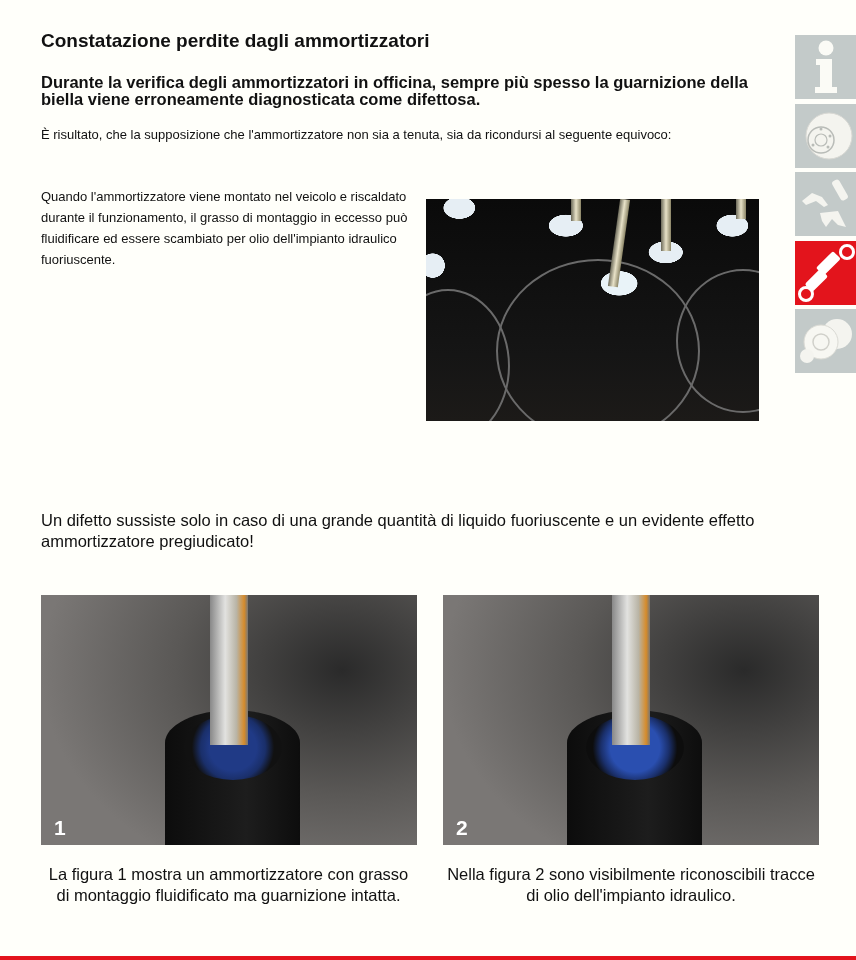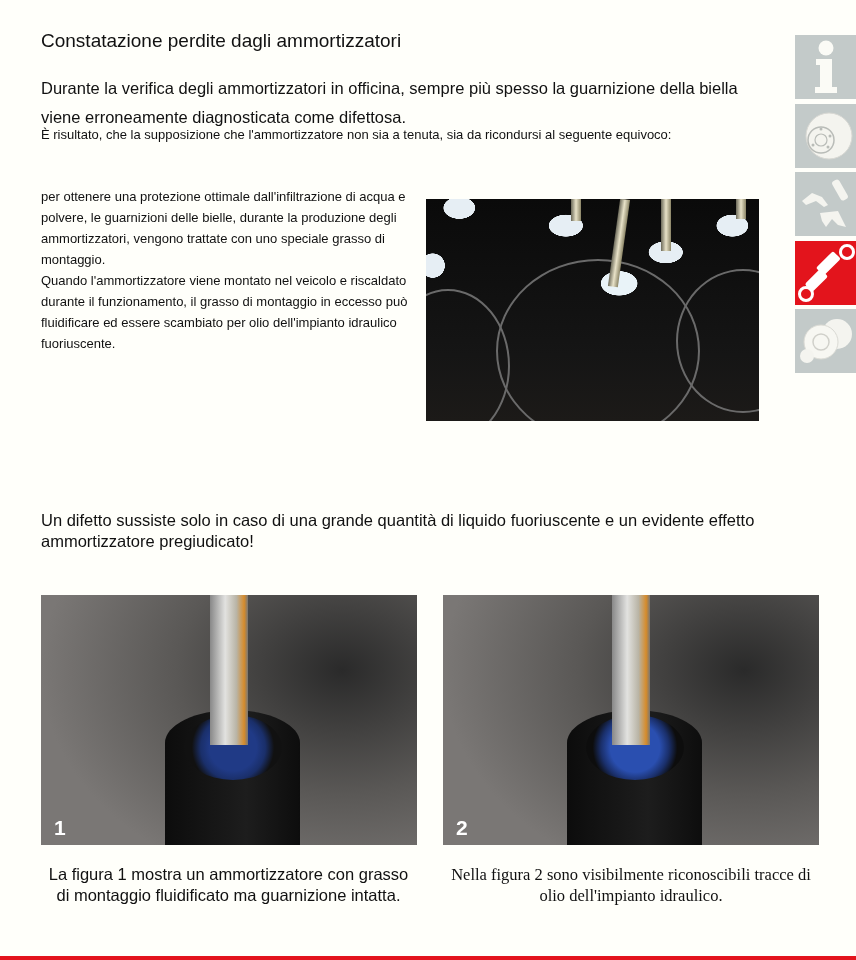--- a/index.html
+++ b/index.html
@@ -4,25 +4,25 @@
 <style>
   html, body { margin:0; padding:0; }
   body {
     width:856px; height:960px; position:relative; overflow:hidden;
     background:#fffffa;
     font-family:"Liberation Sans", sans-serif;
     color:#111;
   }
   h1 {
     position:absolute; left:41px; top:30px; margin:0;
-    font-size:19px; font-weight:normal; color:#111; letter-spacing:0;
+    font-size:19px; font-weight:bold; color:#111; letter-spacing:0;
   }
   .lead {
     position:absolute; left:41px; top:74px; width:720px; margin:0;
-    font-size:16.5px; font-weight:normal; line-height:29px;
+    font-size:16.5px; font-weight:bold; line-height:17px;
   }
   .p { margin:0; font-size:13px; line-height:21px; }
   .intro { position:absolute; left:41px; top:124px; width:720px; }
   .col-text { position:absolute; left:41px; top:186px; width:380px; }
   .follow { position:absolute; left:41px; top:415px; width:700px; }
   .conclusion {
     position:absolute; left:41px; top:510px; width:720px; margin:0;
     font-size:16.5px; font-weight:normal; line-height:21px;
   }
   .photo-top {
@@ -79,21 +79,20 @@
 
 <h1>Constatazione perdite dagli ammortizzatori</h1>
 
 <p class="lead">Durante la verifica degli ammortizzatori in officina, sempre più spesso la guarnizione della biella viene erroneamente diagnosticata come difettosa.</p>
 
 <div class="intro">
   <p class="p">È risultato, che la supposizione che l'ammortizzatore non sia a tenuta, sia da ricondursi al seguente equivoco:</p>
 </div>
 
 <div class="col-text">
-  <p class="p">per ottenere una protezione ottimale dall'infiltrazione di acqua e polvere, le guarnizioni delle bielle, durante la produzione degli ammortizzatori, vengono trattate con uno speciale grasso di montaggio.</p>
   <p class="p">Quando l'ammortizzatore viene montato nel veicolo e riscaldato durante il funzionamento, il grasso di montaggio in eccesso può fluidificare ed essere scambiato per olio dell'impianto idraulico fuoriuscente.</p>
 </div>
 
 <div class="photo-top">
   <div class="ring" style="left:-40px;top:90px;width:120px;height:150px;"></div>
   <div class="ring" style="left:70px;top:60px;width:200px;height:180px;"></div>
   <div class="ring" style="left:250px;top:70px;width:130px;height:140px;"></div>
   <div class="rod" style="left:188px;top:0;height:88px;transform:rotate(8deg);"></div>
   <div class="rod" style="left:235px;top:0;height:52px;"></div>
   <div class="rod" style="left:145px;top:0;height:22px;"></div>
@@ -113,21 +112,21 @@
 </div>
 
 <div class="figure" style="left:443px;">
   <div class="body"></div>
   <div class="seal" style="background:radial-gradient(circle,#2a4fb0 0 42%,#1a2f6a 58%,#0d0d0d 72%);"></div>
   <div class="rod"></div>
   <span class="num">2</span>
 </div>
 
 <p class="caption" style="left:41px;width:375px;">La figura 1 mostra un ammortizzatore con grasso di montaggio fluidificato ma guarnizione intatta.</p>
-<p class="caption" style="left:443px;width:376px;font-family:Liberation Serif, serif;">Nella figura 2 sono visibilmente riconoscibili tracce di olio dell'impianto idraulico.</p>
+<p class="caption" style="left:443px;width:376px;">Nella figura 2 sono visibilmente riconoscibili tracce di olio dell'impianto idraulico.</p>
 
 <nav class="sidebar">
   <div class="tile">
     <svg width="40" height="56" viewBox="0 0 40 56">
       <circle cx="20" cy="9" r="7.5" fill="#fbfbf6"></circle>
       <path d="M10 20 H26 V48 H31 V54 H9 V48 H14 V26 H10 Z" fill="#fbfbf6"></path>
     </svg>
   </div>
   <div class="tile">
     <svg width="54" height="54" viewBox="0 0 54 54">

